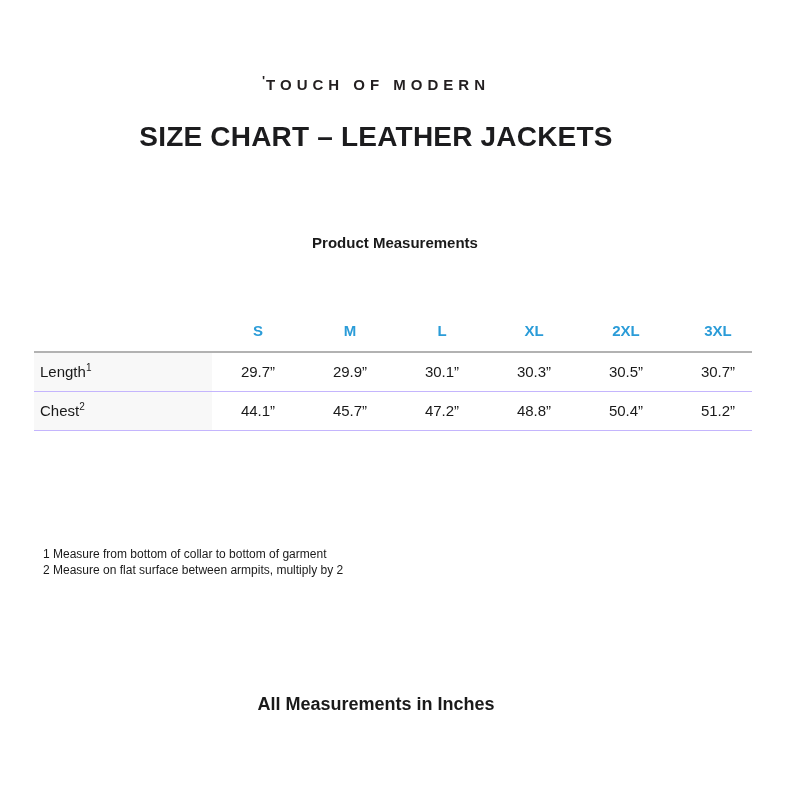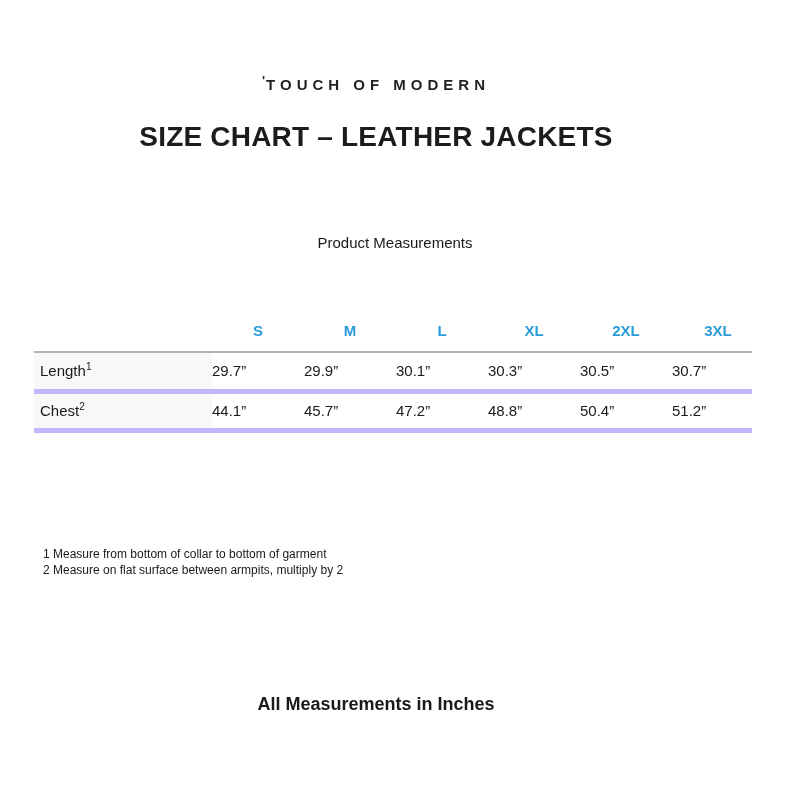--- a/index.html
+++ b/index.html
@@ -50,21 +50,21 @@
     margin-top: 8px;
   }
   
   .subtitle {
     position: absolute;
     top: 234px;
     left: 0;
     right: 0;
     text-align: center;
     font-size: 15px;
-    font-weight: 400;
+    font-weight: 700;
     color: #1a1a1a;
     padding-left: 38px;
   }
   
   .table-wrap {
     position: absolute;
     top: 310px;
     left: 34px;
     width: 730px;
   }
@@ -84,37 +84,37 @@
     text-align: center;
     vertical-align: middle;
     padding: 0;
   }
   thead th.label-col {
     width: 178px;
     background: transparent;
   }
   tbody tr {
     height: 39px;
-    border-bottom: 5px solid #c4b5fd;
+    border-bottom: 1px solid #c4b5fd;
   }
   tbody th.label-col {
     background: #f8f8f8;
     text-align: left;
     font-weight: 400;
     font-size: 15px;
     color: #1a1a1a;
     padding: 0 0 0 6px;
     vertical-align: middle;
   }
   tbody th.label-col sup {
     font-size: 10px;
     line-height: 0;
   }
   tbody td {
-    text-align: left;
+    text-align: center;
     vertical-align: middle;
     font-size: 15px;
     color: #1a1a1a;
     padding: 0;
   }
   
   .footnotes {
     position: absolute;
     top: 547px;
     left: 43px;

